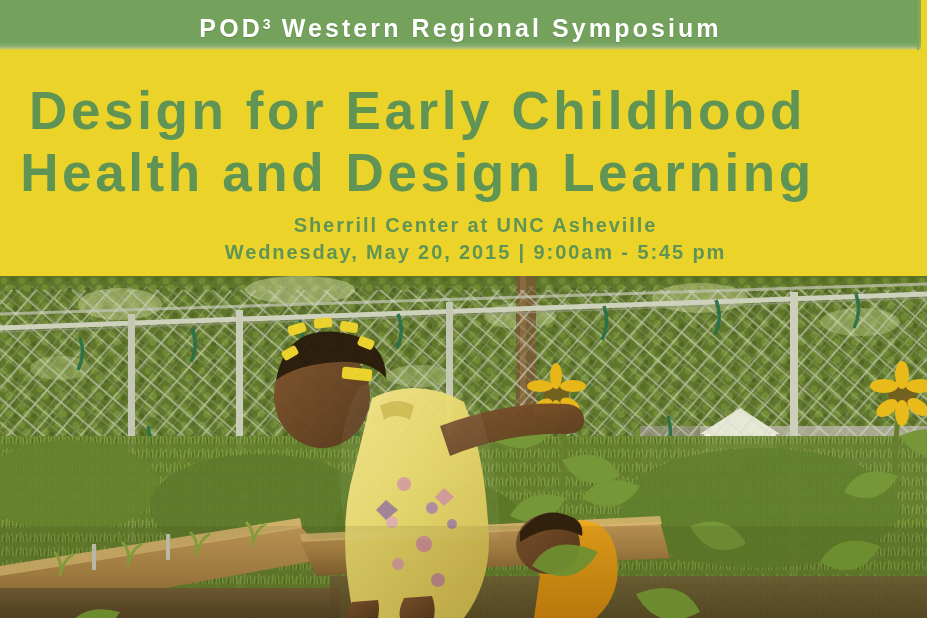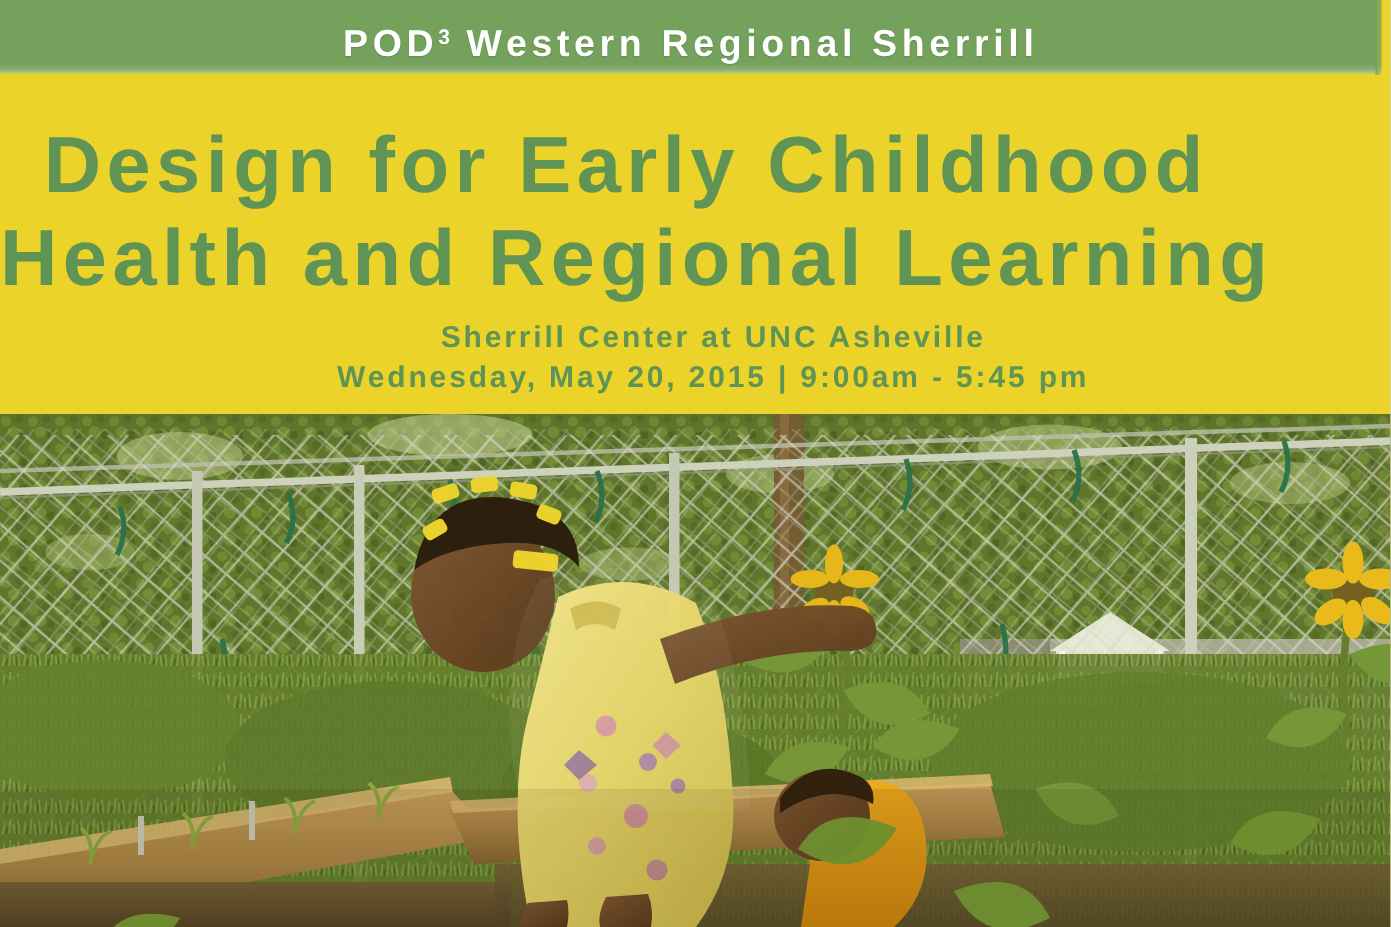--- a/index.html
+++ b/index.html
@@ -136,30 +136,30 @@
 </style>
 </head>
 <body>
 
 <div id="poster">
 
   <div class="banner-wrap">
     <div class="banner">
       <div class="banner-title">
         <span>POD</span><sup>3</sup>
-        <span>Western Regional Sherrill</span>
+        <span>Western Regional Symposium</span>
       </div>
     </div>
   </div>
 
   <div class="title-block">
 
     <div class="main-title">
       <span class="line">Design for Early Childhood</span>
-      <span class="line">Health and Regional Learning</span>
+      <span class="line">Health and Design Learning</span>
     </div>
 
     <div class="sub-lines">
       <span class="line">Sherrill Center at UNC Asheville</span>
       <span class="line">Wednesday, May 20, 2015 | 9:00am - 5:45 pm</span>
     </div>
 
   </div>
 
   <div class="photo">

